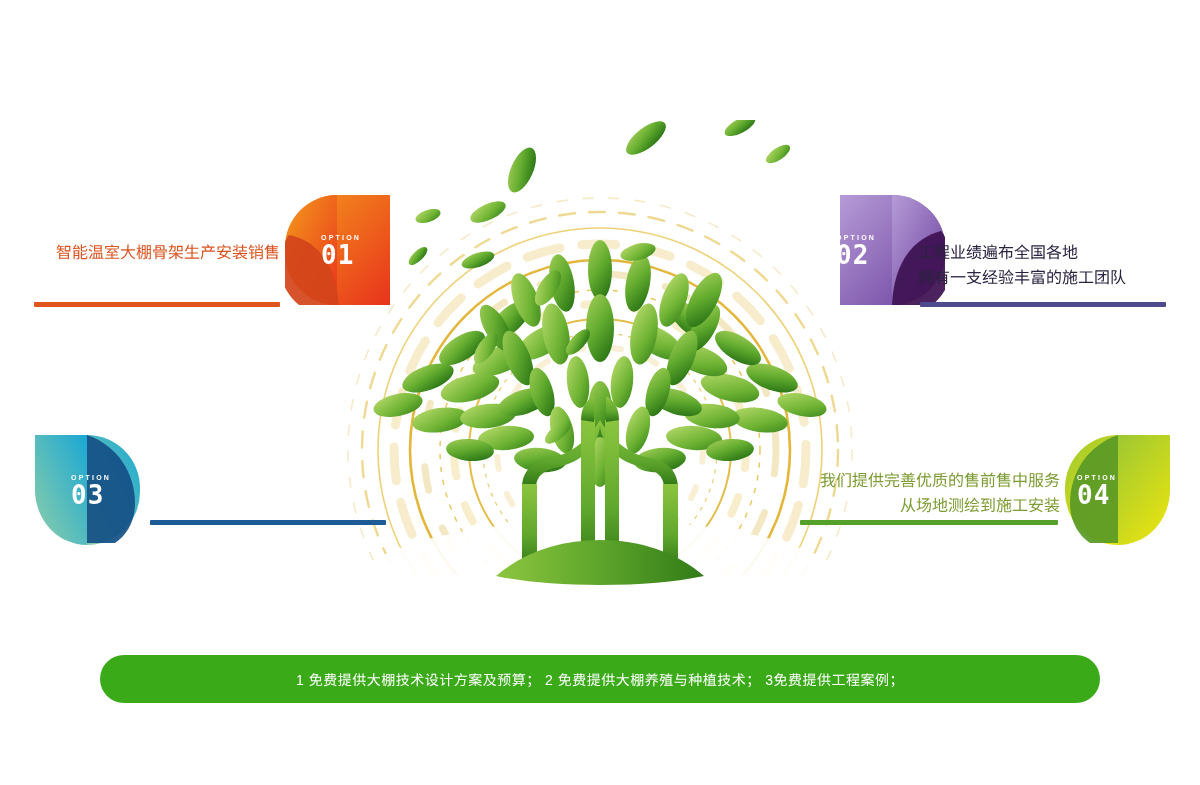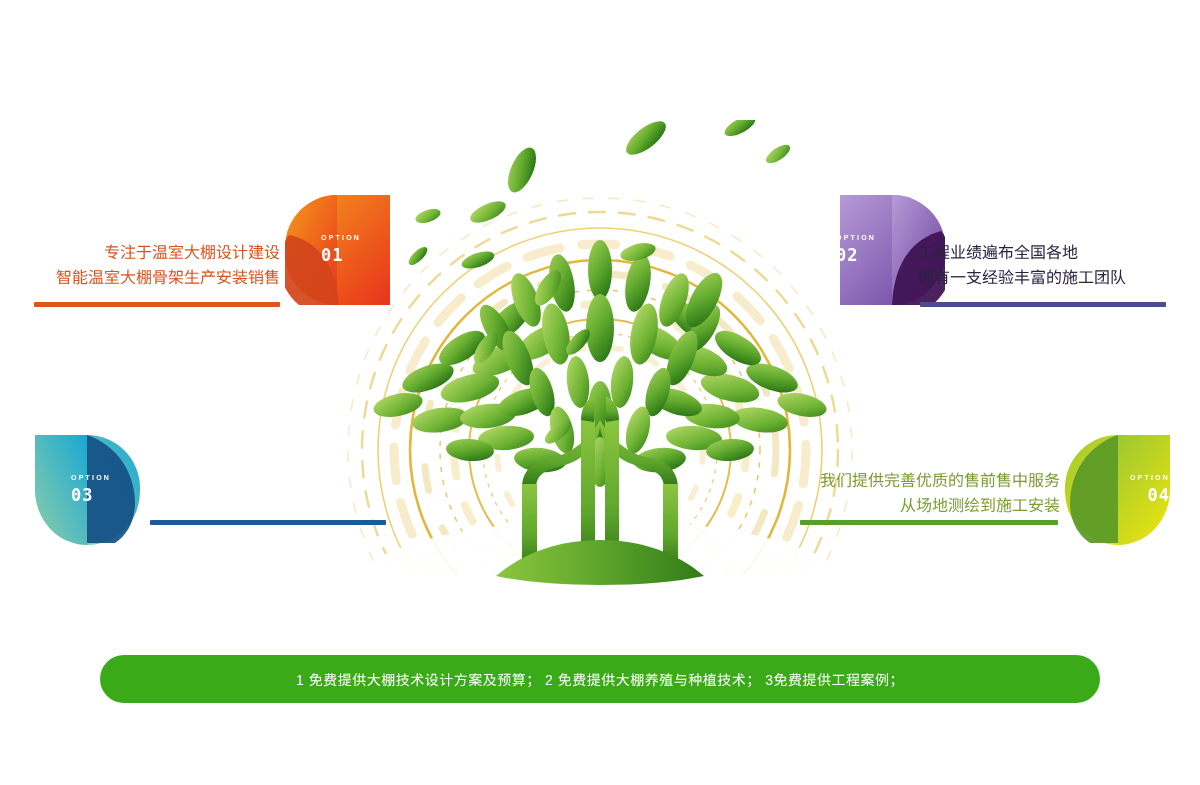--- a/index.html
+++ b/index.html
@@ -36,26 +36,26 @@
   .badge .bnum{
     position:absolute;left:0;top:0;width:105px;height:110px;
     display:flex;flex-direction:column;justify-content:center;
     pointer-events:none;
   }
   .bnum .opt-word{
     font-size:7px;letter-spacing:2.2px;color:#ffffff;
     font-weight:bold;line-height:9px;
   }
   .bnum .opt-digits{
-    font-size:17px;letter-spacing:1px;color:#ffffff;
+    font-size:26px;letter-spacing:1px;color:#ffffff;
     font-weight:bold;line-height:26px;
     font-family:"DejaVu Sans Mono","Liberation Mono",monospace;
   }
   
-  .badge.pos-left .bnum{align-items:flex-end;padding-left:12px;box-sizing:border-box;}
+  .badge.pos-left .bnum{align-items:flex-start;padding-left:12px;box-sizing:border-box;}
   .badge.pos-right .bnum{align-items:flex-start;padding-left:36px;box-sizing:border-box;}
 
   .otext{position:absolute;white-space:nowrap;font-size:16px;line-height:25px;}
   .otext .ln{display:block;}
   .orule{position:absolute;height:5px;border-radius:1px;}
 
   
   .banner{
     position:absolute;left:100px;top:655px;width:1000px;height:48px;
     background:#3aaa18;border-radius:24px;
@@ -213,21 +213,20 @@
         <path d="M52 0 H105 V110 H52 A52 55 0 0 1 52 0 Z" fill="url(#b1)"></path>
         <path d="M0 52 A52 52 0 0 1 52 0 L52 110 A52 52 0 0 1 0 58 Z" fill="url(#b1)"></path>
         <path d="M4 40 C26 44 50 62 54 110 L14 110 A52 52 0 0 1 4 40 Z" fill="#d2441a" opacity=".92"></path>
       </svg>
       <div class="bnum">
         <span class="opt-word">OPTION</span>
         <span class="opt-digits">01</span>
       </div>
     </div>
     <div class="otext" style="left:30px;top:240px;width:250px;text-align:right;color:#d9531e;">
-      <span class="ln">专注于温室大棚设计建设</span>
       <span class="ln">智能温室大棚骨架生产安装销售</span>
     </div>
     <div class="orule" style="left:34px;top:302px;width:246px;background:#e0551d;"></div>
   </div>
 
   <div class="opt">
     <div class="badge pos-right" style="left:800px;top:195px;padding-left:40px;">
       <svg viewBox="0 0 105 110" xmlns="http://www.w3.org/2000/svg">
         <defs>
           <linearGradient id="b2" x1="0" y1="0" x2="1" y2="1">

